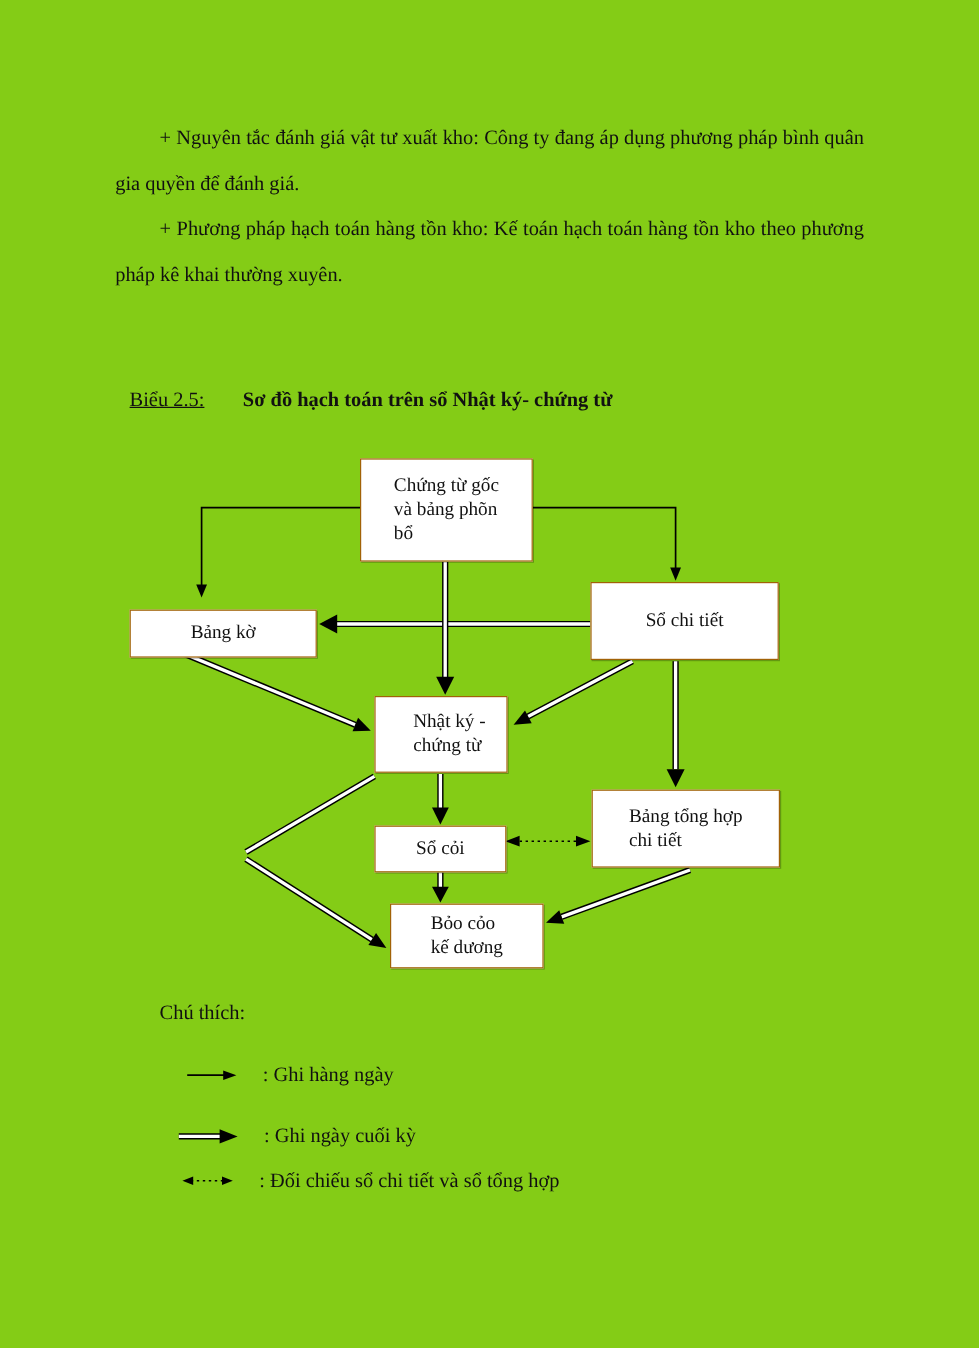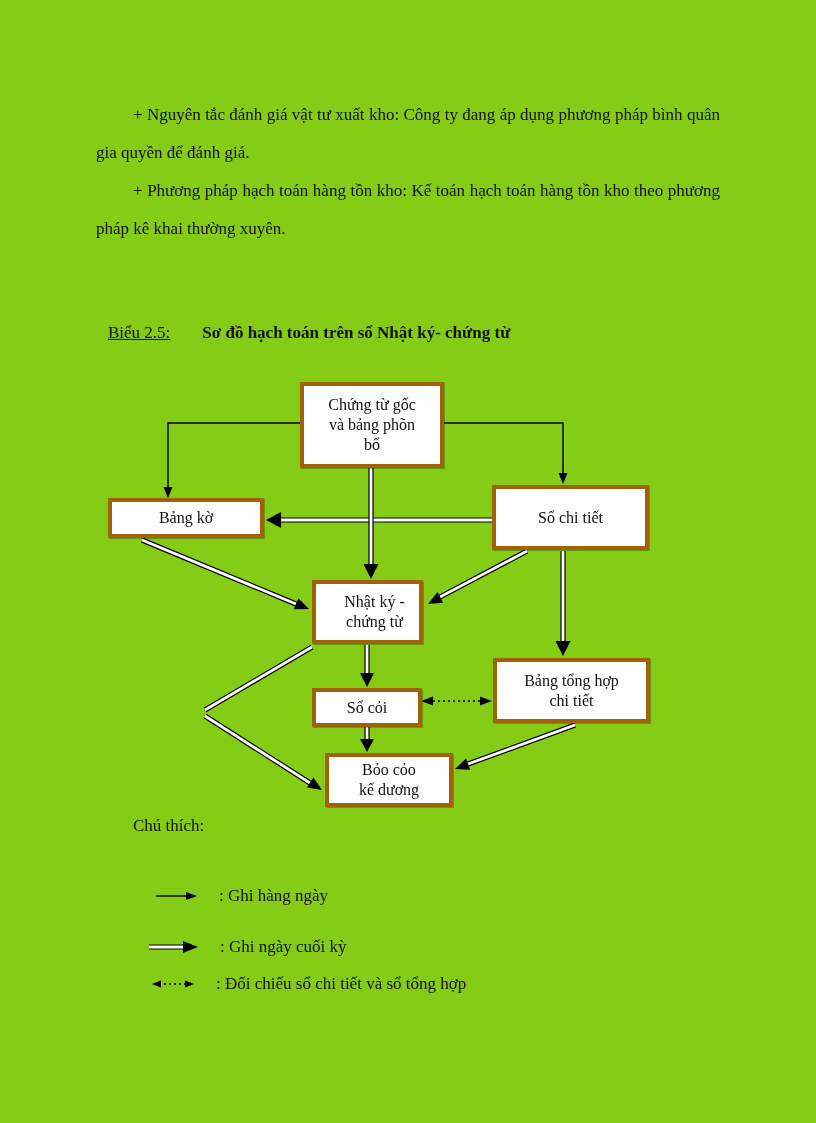--- a/index.html
+++ b/index.html
@@ -26,43 +26,43 @@
     font-size:17px; line-height:30px; white-space:nowrap;
   }
   .caption-label { text-decoration:underline; }
   .caption-title { font-weight:bold; margin-left:32px; }
 
   .diagram { position:absolute; left:0; top:370px; width:816px; height:450px; }
   .arrow-layer { position:absolute; left:0; top:0; width:816px; height:450px; }
 
   .dbox {
     position:absolute;
-    border:4px solid #a16207;
+    border:1px solid #a16207;
     background:#fff;
     display:flex; align-items:center; justify-content:center;
-    text-align:center;
+    text-align:left;
     font-size:16px; line-height:20px;
     white-space:pre-line;
     box-shadow:1px 1px 0 rgba(0,0,0,0.25);
   }
   .b-chungtu  { left:300px; top:12px;  width:144px; height:86px; }
-  .b-bangke   { left:108px; top:128px; width:156px; height:40px; }
+  .b-bangke   { left:108px; top:138px; width:156px; height:40px; }
   .b-sochitiet{ left:492px; top:115px; width:157px; height:65px; }
   .b-nhatky   { left:312px; top:210px; width:111px; height:64px;padding-left:14px; }
   .b-socai    { left:312px; top:318px; width:110px; height:39px; }
   .b-bangtonghop { left:493px; top:288px; width:157px; height:65px; }
   .b-baocao   { left:325px; top:383px; width:128px; height:54px; }
 
   .line-thin { stroke:#000; stroke-width:1.4; fill:none; }
   .dbl-o { stroke:#000; stroke-width:5.2; fill:none; }
   .dbl-i { stroke:#fff; stroke-width:2.8; fill:none; }
   .head  { fill:#000; stroke:none; }
   .dash  { stroke:#000; stroke-width:1.3; fill:none; stroke-dasharray:2 3; }
 
-  .legend-heading { position:absolute; left:133px; top:816px; font-size:17px; }
+  .legend-heading { position:absolute; left:133px; top:834px; font-size:17px; }
   .legend-row {
     position:absolute; display:flex; align-items:center; gap:20px;
     font-size:17px; height:22px;
   }
   .legend-row-1 { left:155px; top:885px; }
   .legend-row-2 { left:148px; top:936px; }
   .legend-row-3 { left:150px; top:973px; }
   .legend-sym { display:block; flex:0 0 auto; }
 </style>
 </head>

